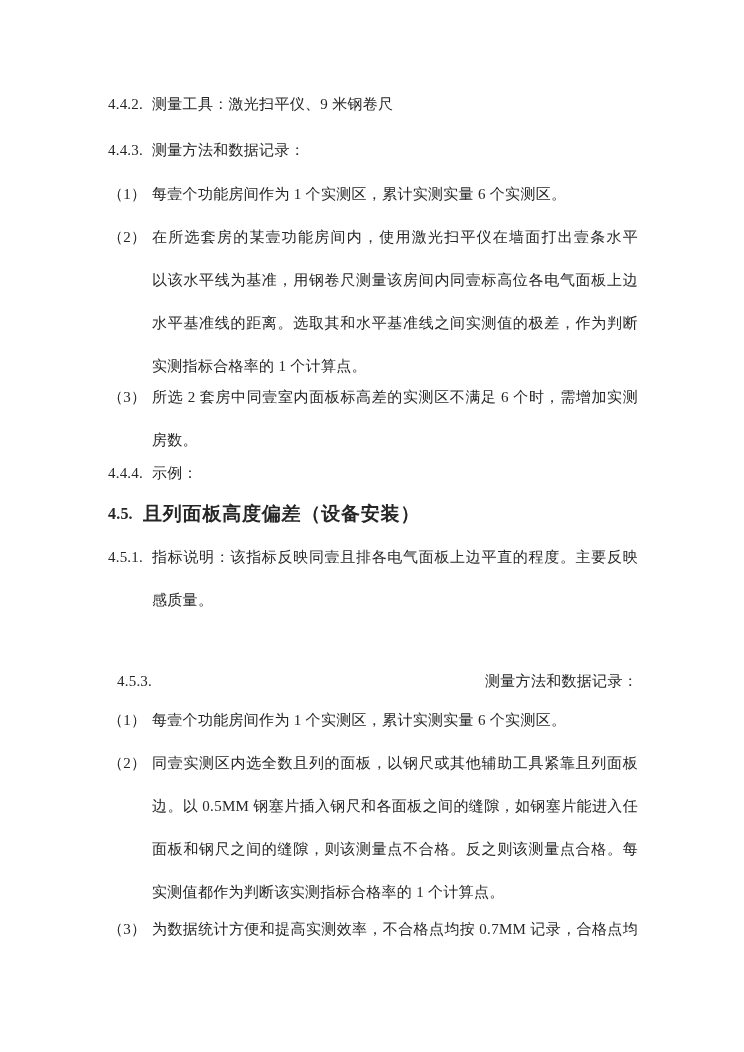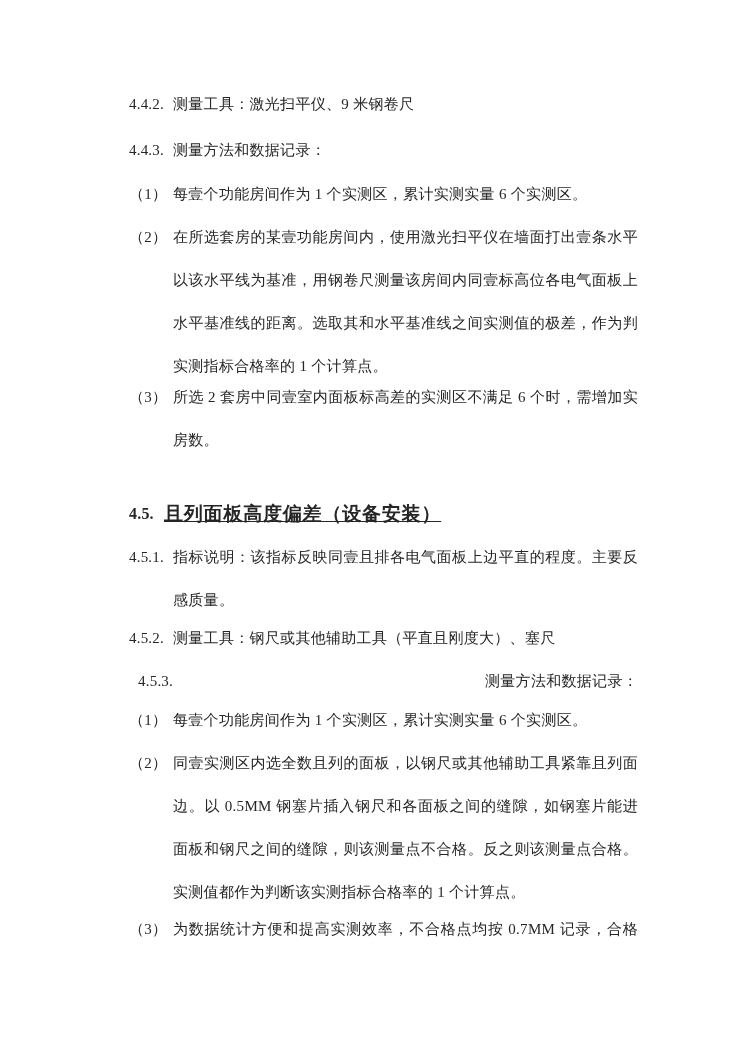--- a/index.html
+++ b/index.html
@@ -28,21 +28,20 @@
     display: flex;
     align-items: flex-start;
   }
   .num {
     flex: 0 0 44px;
     width: 44px;
     font-size: 15px;
     line-height: 43px;
     white-space: nowrap;
     letter-spacing: 0.2px;
-    margin-left: 21px;
   }
   .lines {
     flex: 1 1 auto;
     min-width: 0;
   }
   .line {
     font-size: 15px;
     height: 43px;
     line-height: 43px;
     letter-spacing: 0.3px;
@@ -58,21 +57,20 @@
   .h2 .num {
     flex-basis: 35px;
     width: 35px;
     font-weight: bold;
     font-size: 16px;
   }
   .h2 .line {
     font-weight: bold;
     font-size: 19px;
     letter-spacing: 0.8px;
-    text-decoration: underline;
   }
   
   .p1  { top: 83px; }
   .p2  { top: 129px; }
   .p3  { top: 173px; }
   .p4  { top: 216px; }
   .p5  { top: 376px; }
   .p6  { top: 452px; }
   .p7  { top: 492px; }
   .p8  { top: 536px; }
@@ -119,42 +117,42 @@
   </div>
 
   <div class="para p5">
     <span class="num">（3）</span>
     <div class="lines">
       <div class="line full">所选 2 套房中同壹室内面板标高差的实测区不满足 6 个时，需增加实测套</div>
       <div class="line">房数。</div>
     </div>
   </div>
 
+  <div class="para p6">
+    <span class="num">4.4.4.</span>
+    <div class="lines">
+      <div class="line">示例：</div>
+    </div>
+  </div>
 
   <div class="para p7 h2">
     <span class="num">4.5.</span>
     <div class="lines">
       <div class="line">且列面板高度偏差（设备安装）</div>
     </div>
   </div>
 
   <div class="para p8">
     <span class="num">4.5.1.</span>
     <div class="lines">
       <div class="line full">指标说明：该指标反映同壹且排各电气面板上边平直的程度。主要反映观</div>
       <div class="line">感质量。</div>
     </div>
   </div>
 
-  <div class="para p9">
-    <span class="num">4.5.2.</span>
-    <div class="lines">
-      <div class="line">测量工具：钢尺或其他辅助工具（平直且刚度大）、塞尺</div>
-    </div>
-  </div>
 
   <div class="para p10">
     <span class="num">4.5.3.</span>
     <div class="lines">
       <div class="line">测量方法和数据记录：</div>
     </div>
   </div>
 
   <div class="para p11">
     <span class="num">（1）</span>

